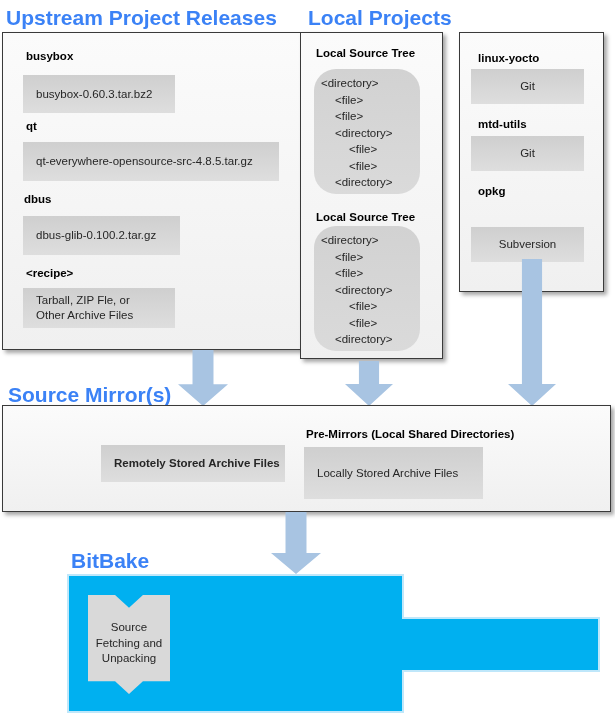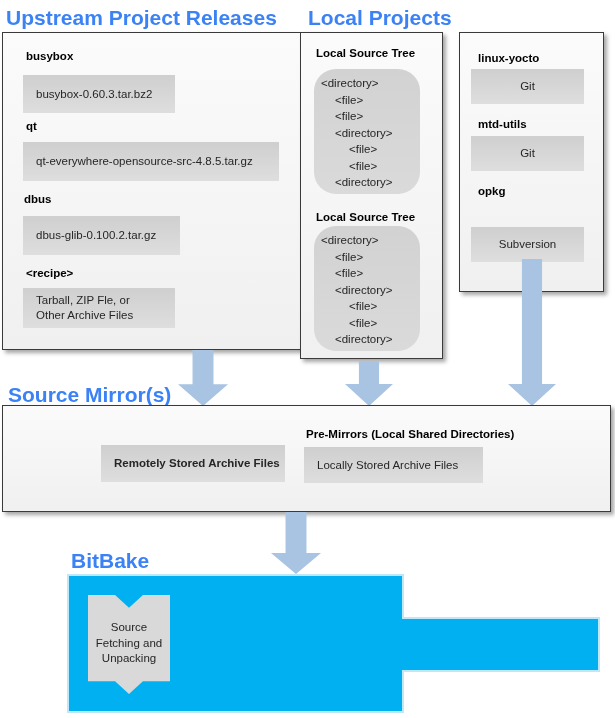--- a/index.html
+++ b/index.html
@@ -148,21 +148,21 @@
   <div class="arrow shape" style="--h:51%; left:345px; top:361px; width:48px; height:45px;"></div>
   <div class="arrow shape" style="--h:85%; left:508px; top:259px; width:48px; height:147px;"></div>
 
   <div class="heading" style="left:8px; top:383px;">Source Mirror(s)</div>
 
   <div class="panel" style="left:2px; top:405px; width:609px; height:107px;">
     <div class="sublabel" style="left:105px; top:22px;margin-top:40px;">Mirrors</div>
     <div class="chip" style="left:98px; top:39px; width:184px; height:37px;font-weight:bold;">Remotely Stored Archive Files</div>
 
     <div class="sublabel" style="left:303px; top:22px;">Pre-Mirrors (Local Shared Directories)</div>
-    <div class="chip" style="left:301px; top:41px; width:179px; height:36px;">Locally Stored Archive Files</div>
+    <div class="chip" style="left:301px; top:41px; width:179px; height:52px;">Locally Stored Archive Files</div>
   </div>
 
   <div class="arrow shape" style="--h:66%; left:271px; top:512px; width:50px; height:62px;"></div>
 
   <div class="heading" style="left:71px; top:549px;">BitBake</div>
 
   <svg id="bitbake-shape" width="534" height="139" viewBox="0 0 534 139">
     <path d="M1,1 H336 V44 H532 V97 H336 V138 H1 Z" stroke="#bfe7fa" stroke-width="2" fill="#00B0F0"></path>
   </svg>
 

